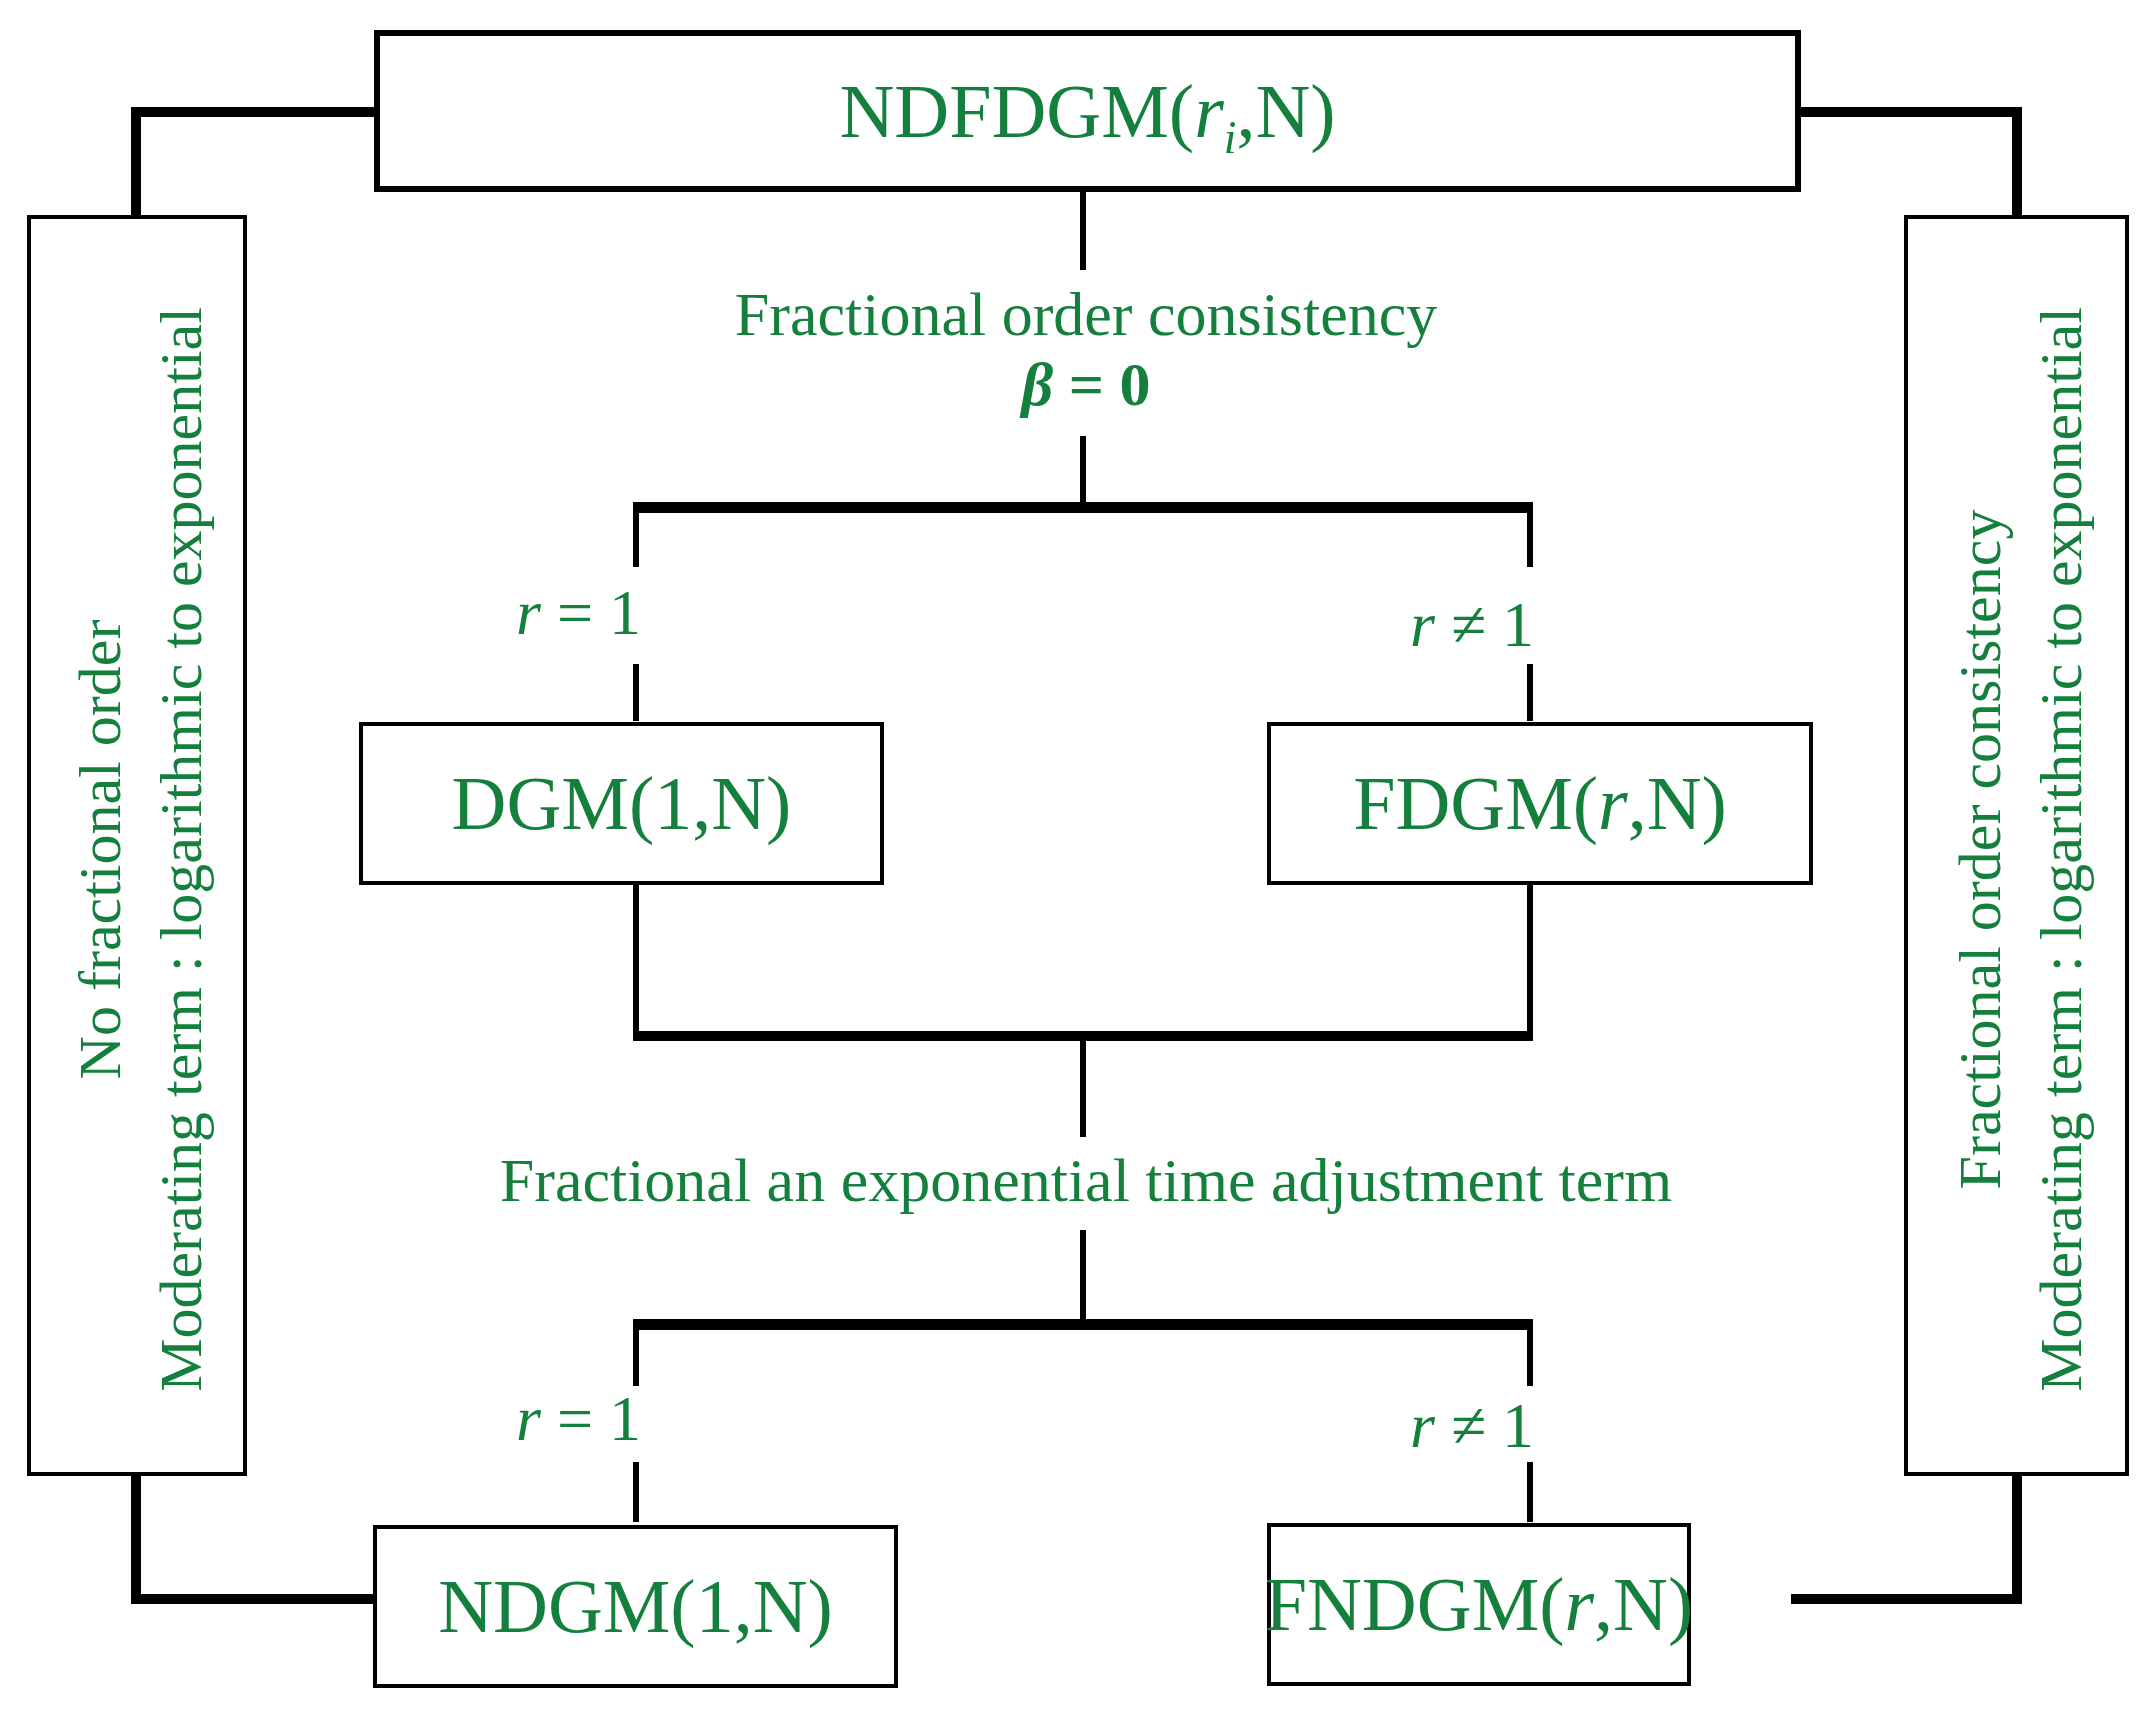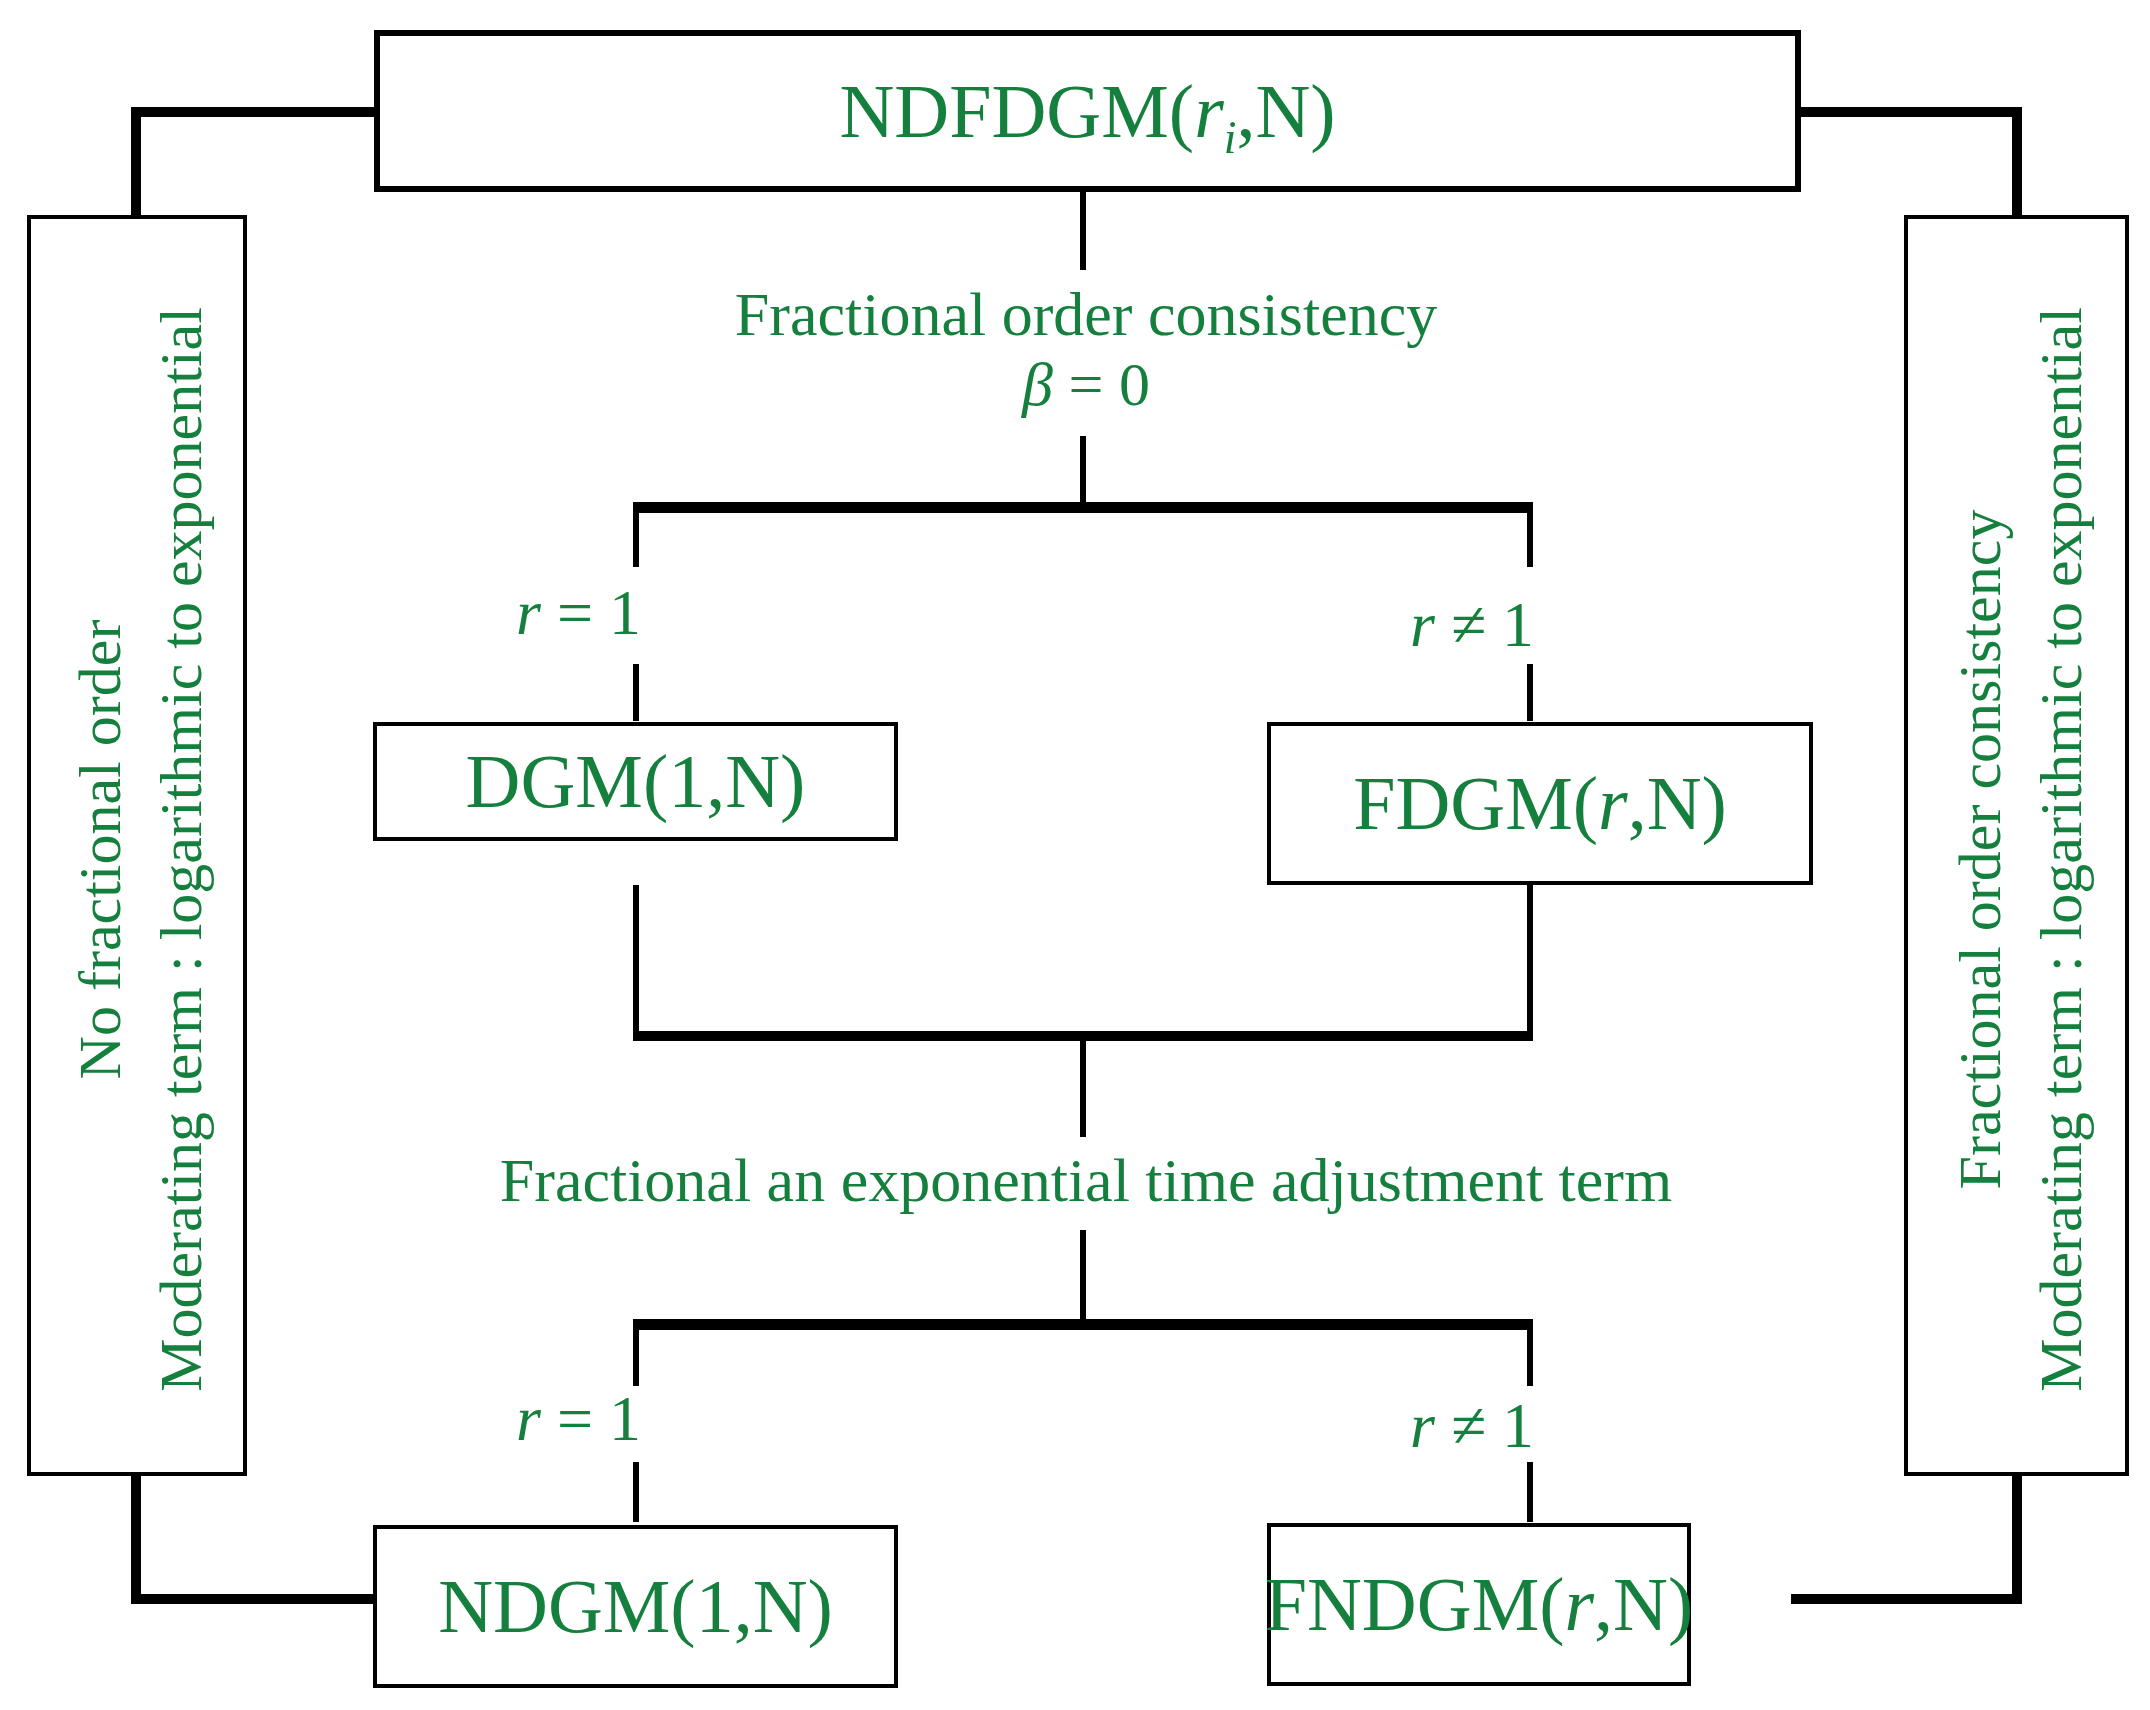--- a/index.html
+++ b/index.html
@@ -84,39 +84,39 @@
   <div class="ln" style="left:633px;top:1319px;width:900px;height:11px;"></div>
   <div class="ln" style="left:633px;top:1330px;width:5.6px;height:56px;"></div>
   <div class="ln" style="left:633px;top:1462px;width:5.6px;height:60px;"></div>
   <div class="ln" style="left:1527px;top:1330px;width:5.6px;height:56px;"></div>
   <div class="ln" style="left:1527px;top:1462px;width:5.6px;height:60px;"></div>
 
   <div class="node" style="left:374px;top:30px;width:1427px;height:162px;border-width:6.4px;">
     <span>NDFDGM(<i>r</i><sub><i>i</i></sub>,N)</span>
   </div>
 
-  <div class="node" style="left:373px;top:722px;width:525px;height:119px;text-align:right;">
+  <div class="node" style="left:359px;top:722px;width:525px;height:163px;text-align:right;">
     <span>DGM(1,N)</span>
   </div>
 
   <div class="node" style="left:1267px;top:722px;width:546px;height:163px;">
     <span>FDGM(<i>r</i>,N)</span>
   </div>
 
   <div class="node" style="left:373px;top:1525px;width:525px;height:163px;">
     <span>NDGM(1,N)</span>
   </div>
 
   <div class="node" style="left:1267px;top:1523px;width:424px;height:163px;">
     <span>FNDGM(<i>r</i>,N)</span>
   </div>
 
   <div class="caption" style="left:609px;top:280px;width:954px;">Fractional order consistency</div>
 
-  <div class="caption" style="left:927px;top:350px;width:318px;"><i>β</i> = 0</div>
+  <div class="caption" style="left:927px;top:350px;width:318px;font-weight:bold;"><i>β</i> = 0</div>
 
   <div class="caption" style="left:450px;top:1146px;width:1272px;">Fractional an exponential time adjustment term</div>
 
   <div class="blabel" style="left:516px;top:579px;width:238px;"><i>r</i> = 1</div>
   <div class="blabel" style="left:1410px;top:591px;width:238px;"><i>r</i> ≠ 1</div>
   <div class="blabel" style="left:516px;top:1385px;width:238px;"><i>r</i> = 1</div>
   <div class="blabel" style="left:1410px;top:1392px;width:238px;"><i>r</i> ≠ 1</div>
 
   <div class="vpanel" style="left:27px;top:215px;width:220px;height:1261px;">
     <div class="vpanel-inner" style="width:1261px;height:220px;transform:rotate(-90deg) translateX(-1261px);">

